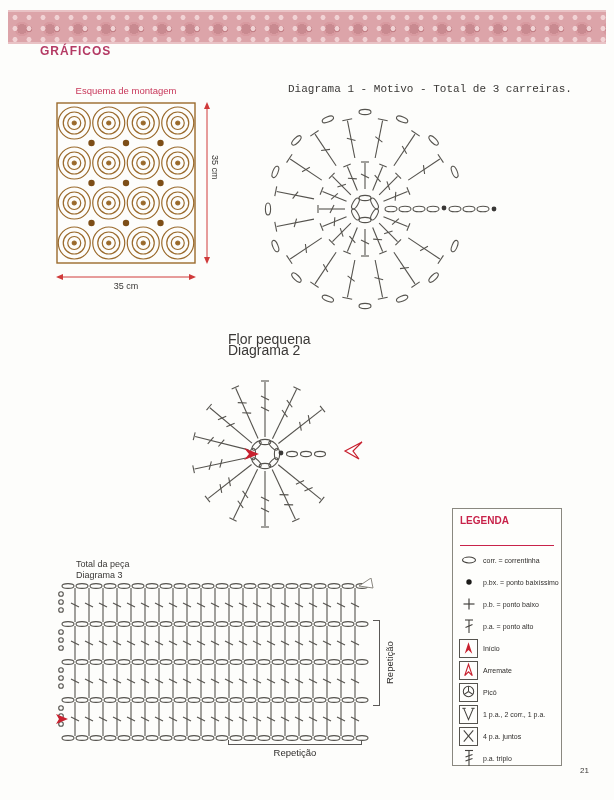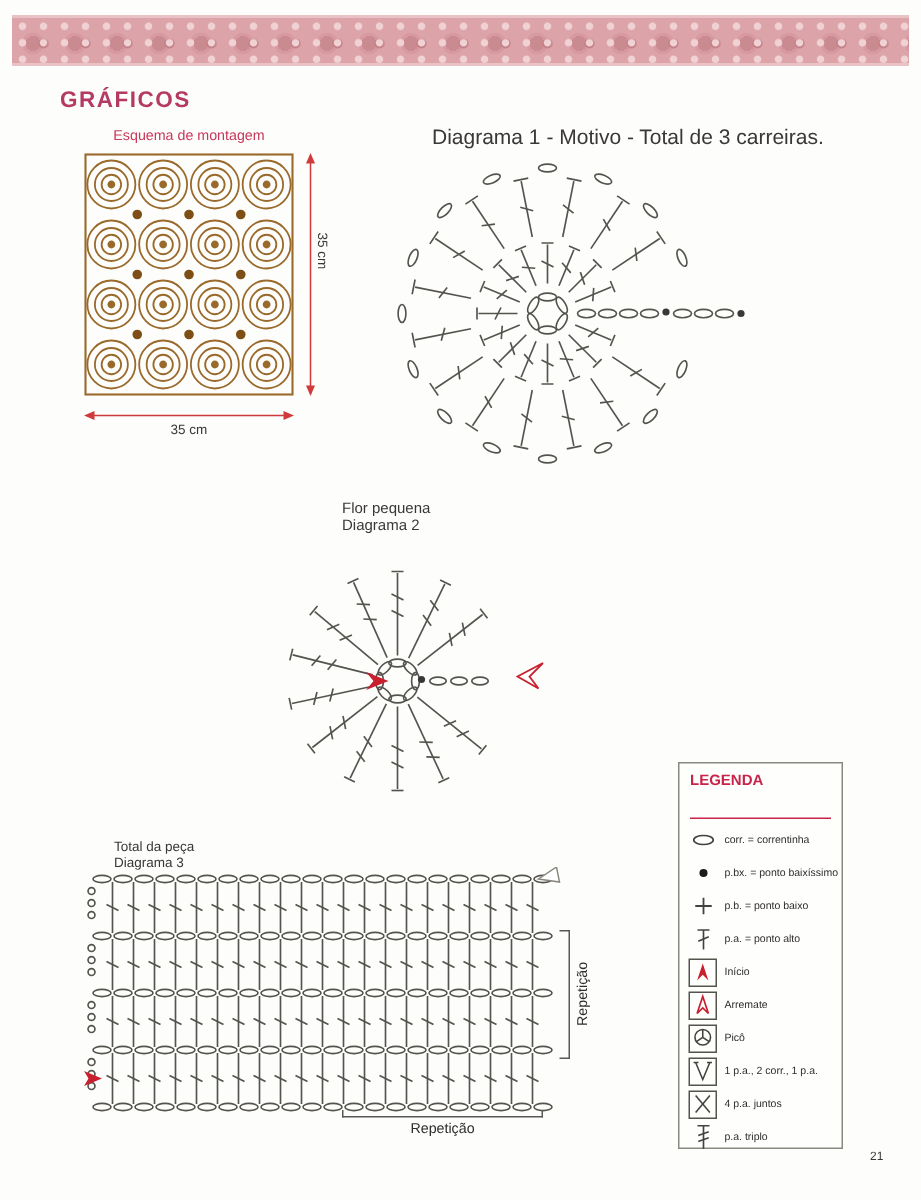--- a/index.html
+++ b/index.html
@@ -15,28 +15,28 @@
     background-image:
       radial-gradient(circle, #f1d2d4 0 2.2px, transparent 2.8px),
       radial-gradient(circle, #c27f86 0 3px, transparent 3.6px),
       radial-gradient(circle, #c98a90 0 5px, #d89aa0 5px 7px, transparent 7.5px);
     background-size:14px 11px, 28px 22px, 28px 34px;
     background-position:0 0, 7px 6px, 0 0;
     border-top:2px solid #e9c2c5;
     border-bottom:2px solid #e9c2c5;
   }
 
-  .graficos-title { left:40px; top:58px; font-size:15px; font-weight:bold; letter-spacing:1px; color:#b43a64; }
+  .graficos-title { left:40px; top:44px; font-size:12px; font-weight:bold; letter-spacing:1px; color:#b43a64; }
 
   .montage-label { left:57px; top:85px; width:138px; text-align:center; font-size:9.5px; color:#c8375a; }
   .dim-label-v { left:210px; top:155px; writing-mode:vertical-rl; font-size:9px; color:#3a3836; }
   .dim-label-h { left:91px; top:281px; width:70px; text-align:center; font-size:9px; color:#3a3836; }
 
-  .d1-title { left:288px; top:83px; font-size:14px; color:#3a3836; }
-  .d2-title { left:228px; top:334px; font-size:10px; color:#3a3836; line-height:11px; }
+  .d1-title { left:288px; top:83px; font-size:11px; color:#3a3836;font-family:Liberation Mono, monospace; }
+  .d2-title { left:228px; top:334px; font-size:14px; color:#3a3836; line-height:11px; }
   .d3-title { left:76px;  top:559px; font-size:9px; color:#3a3836; line-height:11px; }
 
   .bracket-side   { left:373px; top:620px; width:7px; height:86px; border:1px solid #5a5856; border-left:none; }
   .repeat-side    { left:383px; top:621px; height:84px; width:12px; writing-mode:vertical-rl; transform:rotate(180deg);
                     font-size:9.5px; color:#2f2d2b; display:flex; align-items:center; justify-content:center; }
   .bracket-bottom { left:228px; top:740px; width:134px; height:5px; border:1px solid #5a5856; border-top:none; }
   .repeat-bottom  { left:228px; top:747px; width:134px; text-align:center; font-size:9.5px; color:#2f2d2b; }
 
   .legend { left:452px; top:508px; width:110px; height:258px; border:1px solid #8a8880; background:#fefefc; }
   .legend-title { margin:6px 7px 3px 7px; font-size:10px; font-weight:bold; color:#c8234a;

